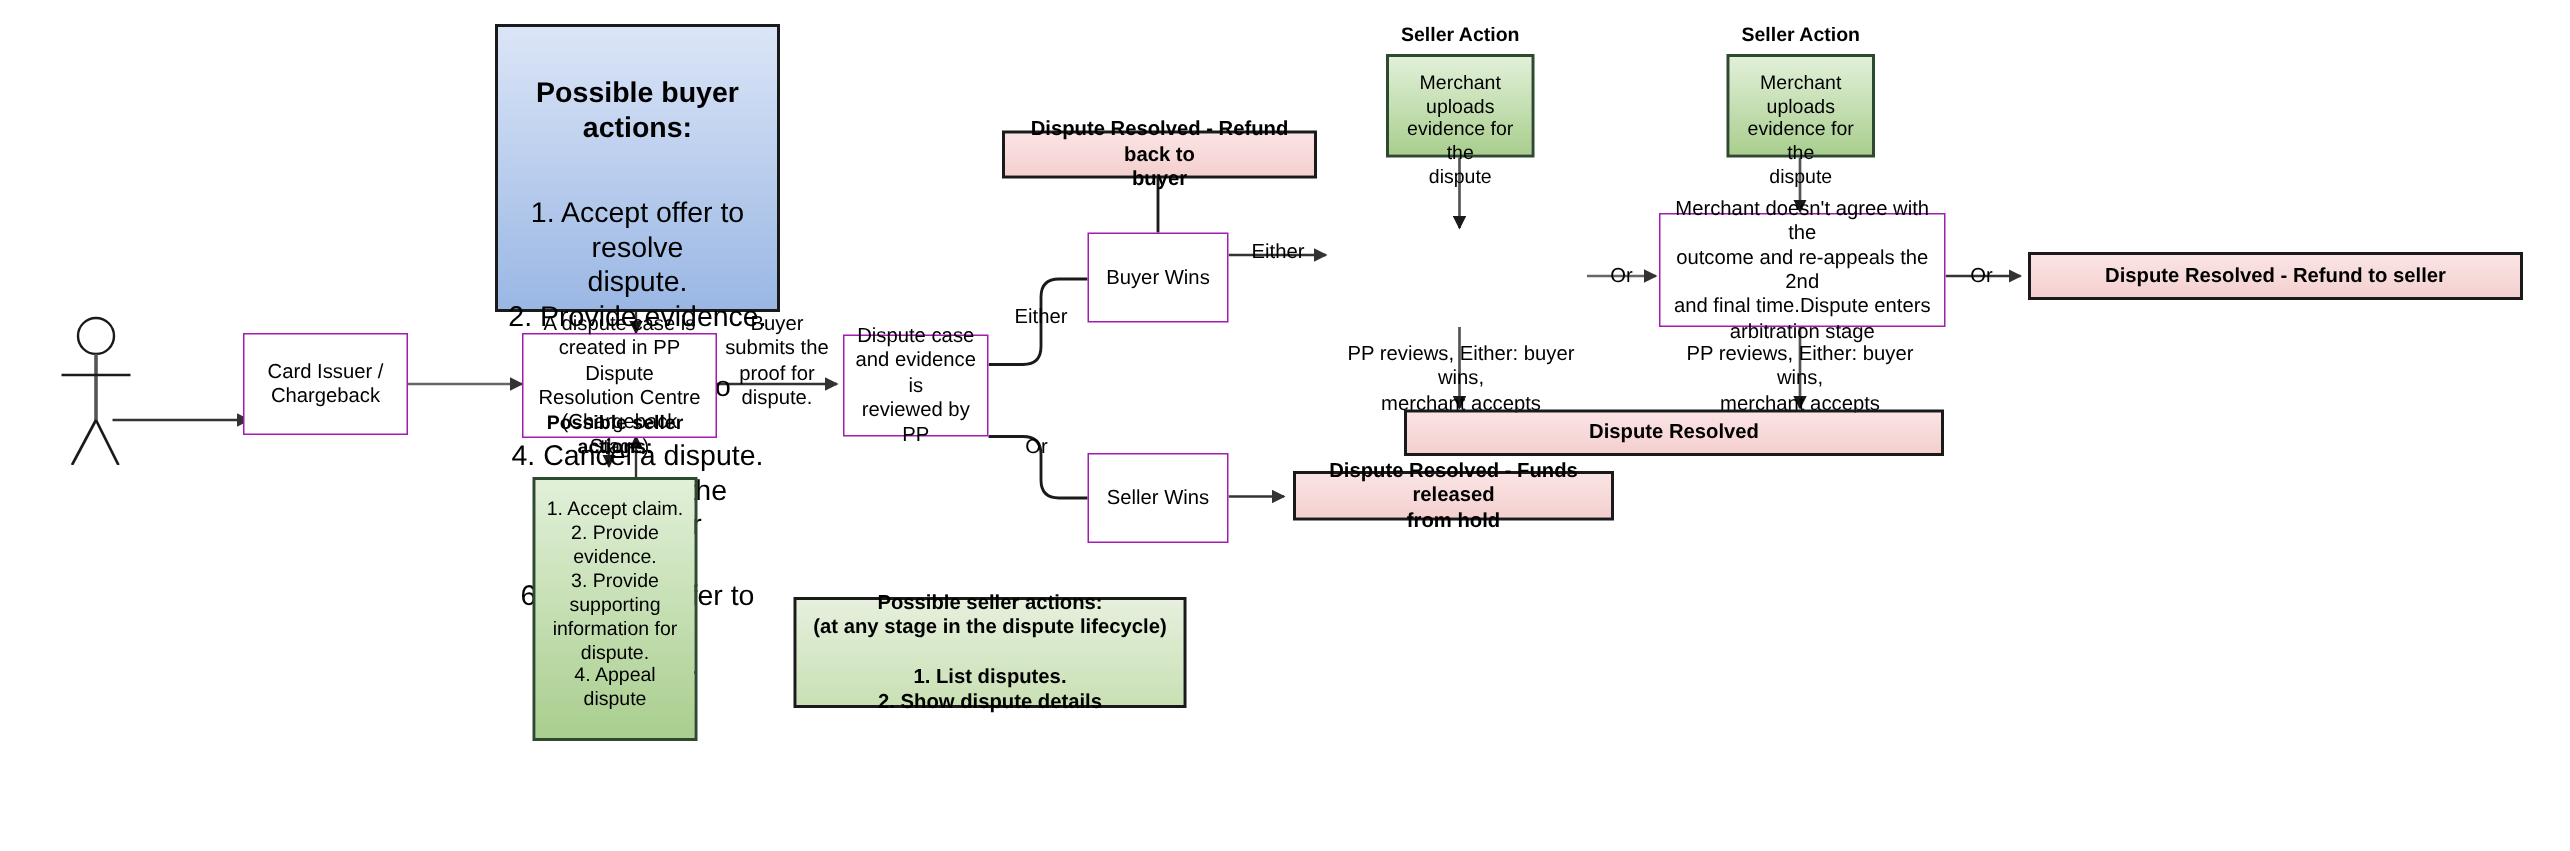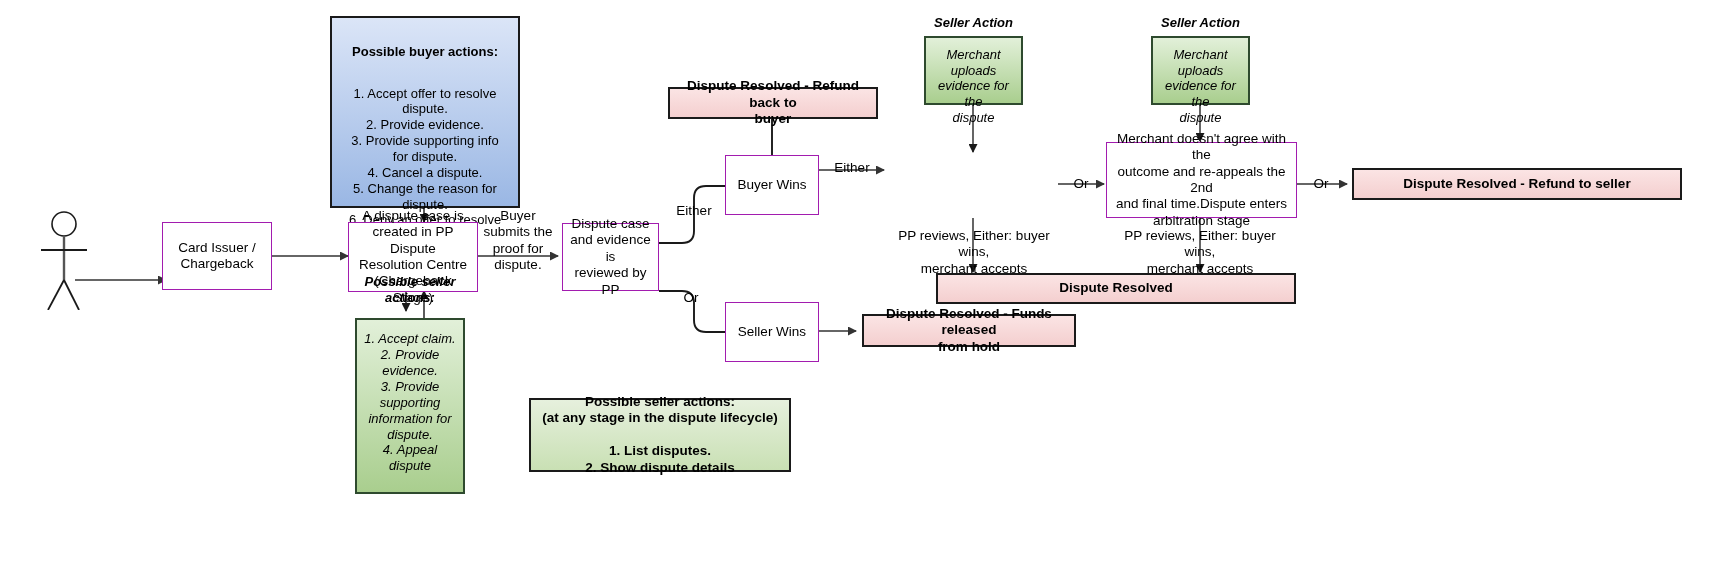--- a/index.html
+++ b/index.html
@@ -36,32 +36,31 @@
   .pink {
     border: 2px solid #1a1a1a;
     background: linear-gradient(to bottom, #fbe4e4 0%, #f4cfcf 100%);
     font-size: 13.5px;
     font-weight: bold;
   }
   .green {
     border: 2px solid #2e4a2e;
     background: linear-gradient(to bottom, #e2f0d9 0%, #a9ce8e 100%);
     font-size: 13px;
-    font-style: italic;
   }
   .green-soft {
     border: 2px solid #1a1a1a;
     background: linear-gradient(to bottom, #e6f0dd 0%, #c9e0b4 100%);
     font-size: 13.5px;
     font-weight: bold;
   }
   .blue {
     border: 2px solid #1a1a1a;
     background: linear-gradient(to bottom, #dbe5f7 0%, #9ab7e4 100%);
-    font-size: 13px;
+    font-size: 19px;
   }
   .label {
     position: absolute;
     font-size: 13.5px;
     color: #000000;
     text-align: center;
     line-height: 1.22;
     white-space: pre-line;
   }
   .node .inner {

